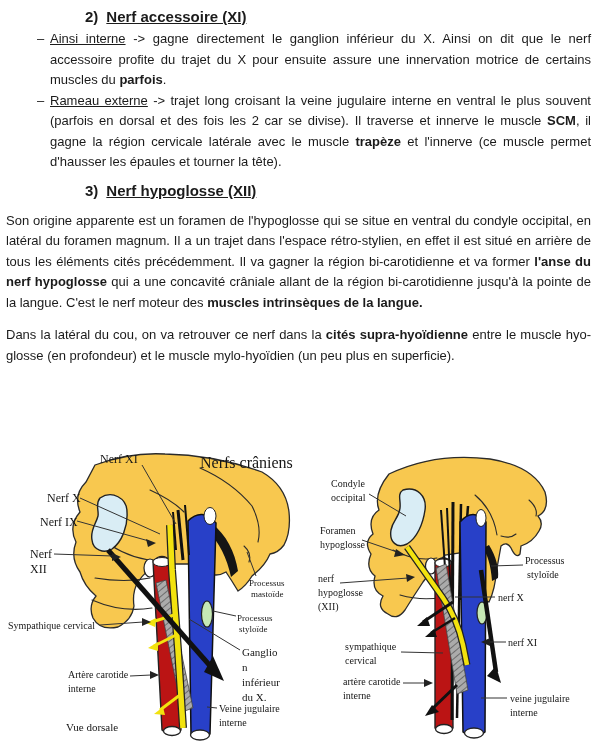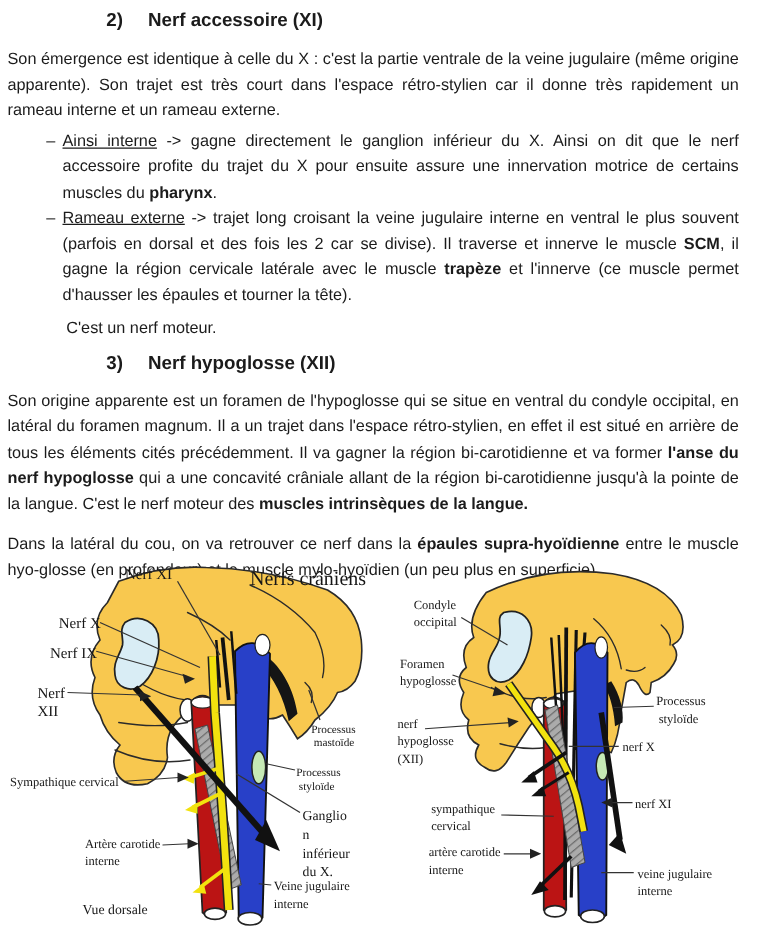--- a/index.html
+++ b/index.html
@@ -1,20 +1,20 @@
 <!DOCTYPE html>
 <html><head>
 <meta charset="utf-8">
 <style>
   html,body{margin:0;padding:0;background:#fff;}
   .page{position:relative;width:615px;height:750px;background:#fff;overflow:hidden;
         font-family:"Liberation Sans",sans-serif;color:#1b1b1b;}
   .h{font-weight:bold;font-size:15px;margin:0;}
   .h .num{display:inline-block;}
-  .h .ttl{display:inline-block;margin-left:20px;}
+  .h .ttl{display:inline-block;margin-left:8px;text-decoration:underline;}
   .h2{margin:8px 0 0 85px;}
   .h3{margin:9px 0 0 85px;}
   p.body{font-size:13px;line-height:20.5px;text-align:justify;margin:12px 24px 0 6px;}
   .p1{margin-top:13px;}
   ul.bullets{list-style:none;margin:4px 24px 0 37px;padding:0;font-size:13px;line-height:20.5px;}
   ul.bullets li{position:relative;padding-left:13px;text-align:justify;}
   ul.bullets .dash{position:absolute;left:0;top:0;}
   .note{font-size:13px;line-height:20.5px;margin:6px 0 0 53px;}
   .ul{text-decoration:underline;}
   b,.bd{font-weight:bold;}
@@ -26,38 +26,36 @@
   .ld{stroke:#333;stroke-width:1;fill:none;}
   .bonecurve{stroke:#2b2b2b;stroke-width:1.1;fill:none;stroke-linecap:round;}
 </style>
 </head>
 <body>
 
 <div class="page">
 
   <h2 class="h h2"><span class="num">2)</span><span class="ttl">Nerf accessoire (XI)</span></h2>
 
-  <p class="body p1">Son émergence est identique à celle du X : c'est la partie ventrale de la veine jugulaire (même origine apparente). Son trajet est très court dans l'espace rétro-stylien car il donne très rapidement un rameau interne et un rameau externe.</p>
 
   <ul class="bullets">
     <li>
-      <span class="dash">–</span><span class="ul">Ainsi interne</span><span> -&gt; gagne directement le ganglion inférieur du X. Ainsi on dit que le nerf accessoire profite du trajet du X pour ensuite assure une innervation motrice de certains muscles du </span><span class="bd">pharynx</span><span>.</span>
+      <span class="dash">–</span><span class="ul">Ainsi interne</span><span> -&gt; gagne directement le ganglion inférieur du X. Ainsi on dit que le nerf accessoire profite du trajet du X pour ensuite assure une innervation motrice de certains muscles du </span><span class="bd">parfois</span><span>.</span>
     </li>
     <li>
       <span class="dash">–</span><span class="ul">Rameau externe</span><span> -&gt; trajet long croisant la veine jugulaire interne en ventral le plus souvent (parfois en dorsal et des fois les 2 car se divise). Il traverse et innerve le muscle </span><span class="bd">SCM</span><span>, il gagne la région cervicale latérale avec le muscle </span><span class="bd">trapèze</span><span> et l'innerve (ce muscle permet d'hausser les épaules et tourner la tête).</span>
     </li>
   </ul>
 
-  <p class="note">C'est un nerf moteur.</p>
 
   <h2 class="h h3"><span class="num">3)</span><span class="ttl">Nerf hypoglosse (XII)</span></h2>
 
   <p class="body"><span>Son origine apparente est un foramen de l'hypoglosse qui se situe en ventral du condyle occipital, en latéral du foramen magnum. Il a un trajet dans l'espace rétro-stylien, en effet il est situé en arrière de tous les éléments cités précédemment. Il va gagner la région bi-carotidienne et va former </span><span class="bd">l'anse du nerf hypoglosse</span><span> qui a une concavité crâniale allant de la région bi-carotidienne jusqu'à la pointe de la langue. C'est le nerf moteur des </span><span class="bd">muscles intrinsèques de la langue.</span></p>
 
-  <p class="body"><span>Dans la latéral du cou, on va retrouver ce nerf dans la </span><span class="bd">épaules supra-hyoïdienne</span><span> entre le muscle hyo-glosse (en profondeur) et le muscle mylo-hyoïdien (un peu plus en superficie).</span></p>
+  <p class="body"><span>Dans la latéral du cou, on va retrouver ce nerf dans la </span><span class="bd">cités supra-hyoïdienne</span><span> entre le muscle hyo-glosse (en profondeur) et le muscle mylo-hyoïdien (un peu plus en superficie).</span></p>
 
   <div class="figure">
 
     <svg width="305" height="300" viewBox="0 0 305 300">
       <defs>
         <pattern id="hatchL" width="5" height="5" patternTransform="rotate(50)" patternUnits="userSpaceOnUse">
           <rect width="5" height="5" fill="#ababab"></rect>
           <line x1="0" y1="0" x2="0" y2="5" stroke="#6c6c6c" stroke-width="2"></line>
         </pattern>
       </defs>

